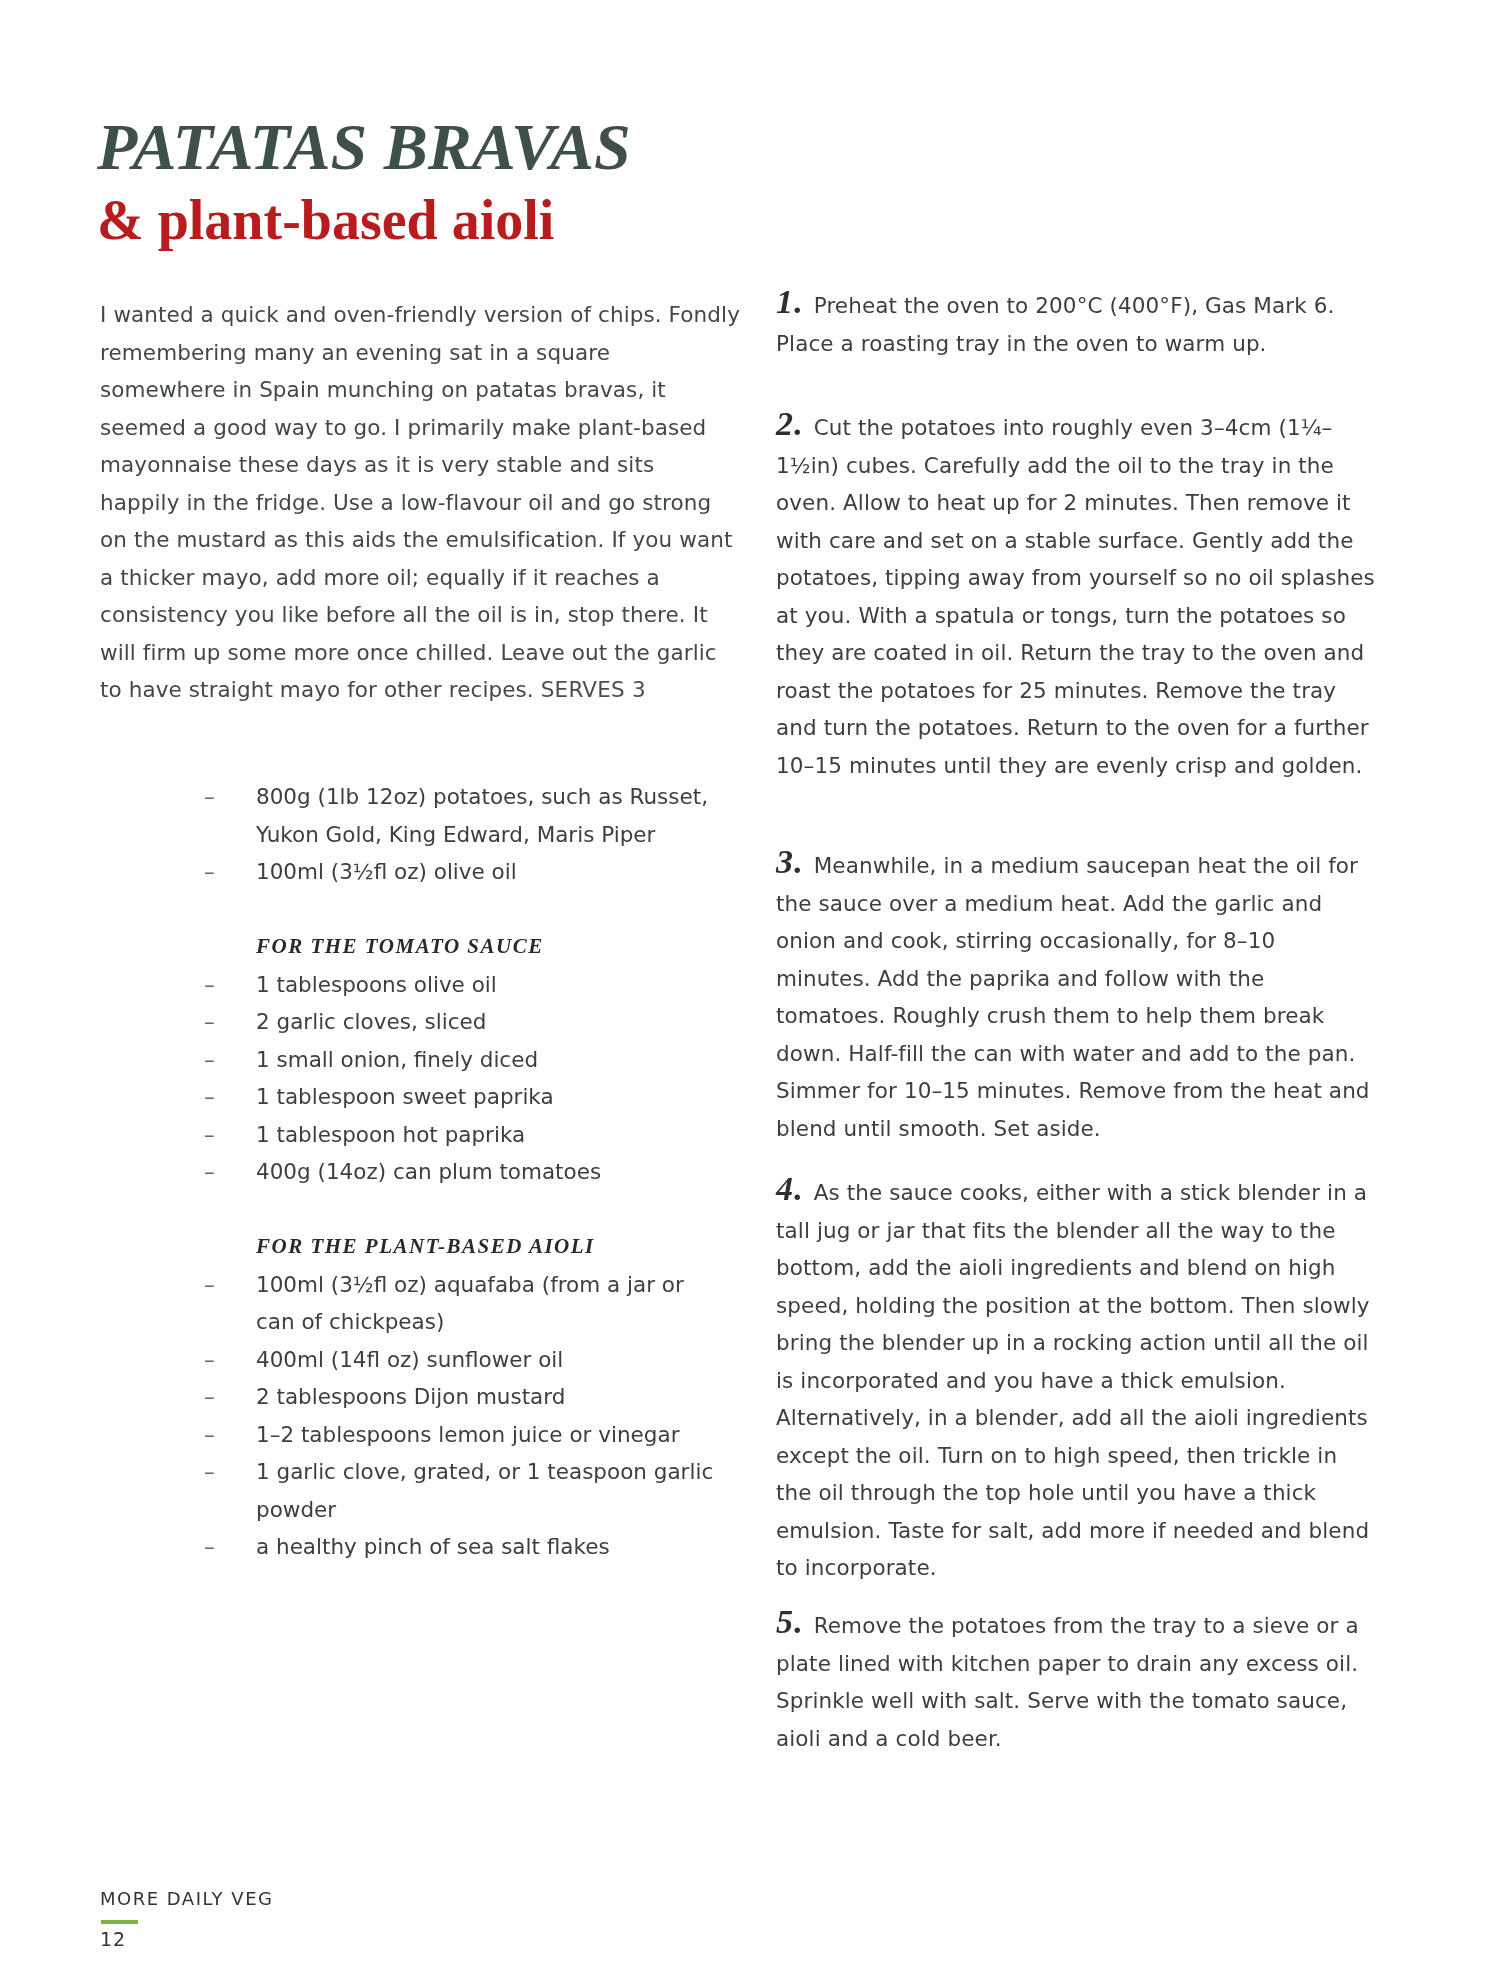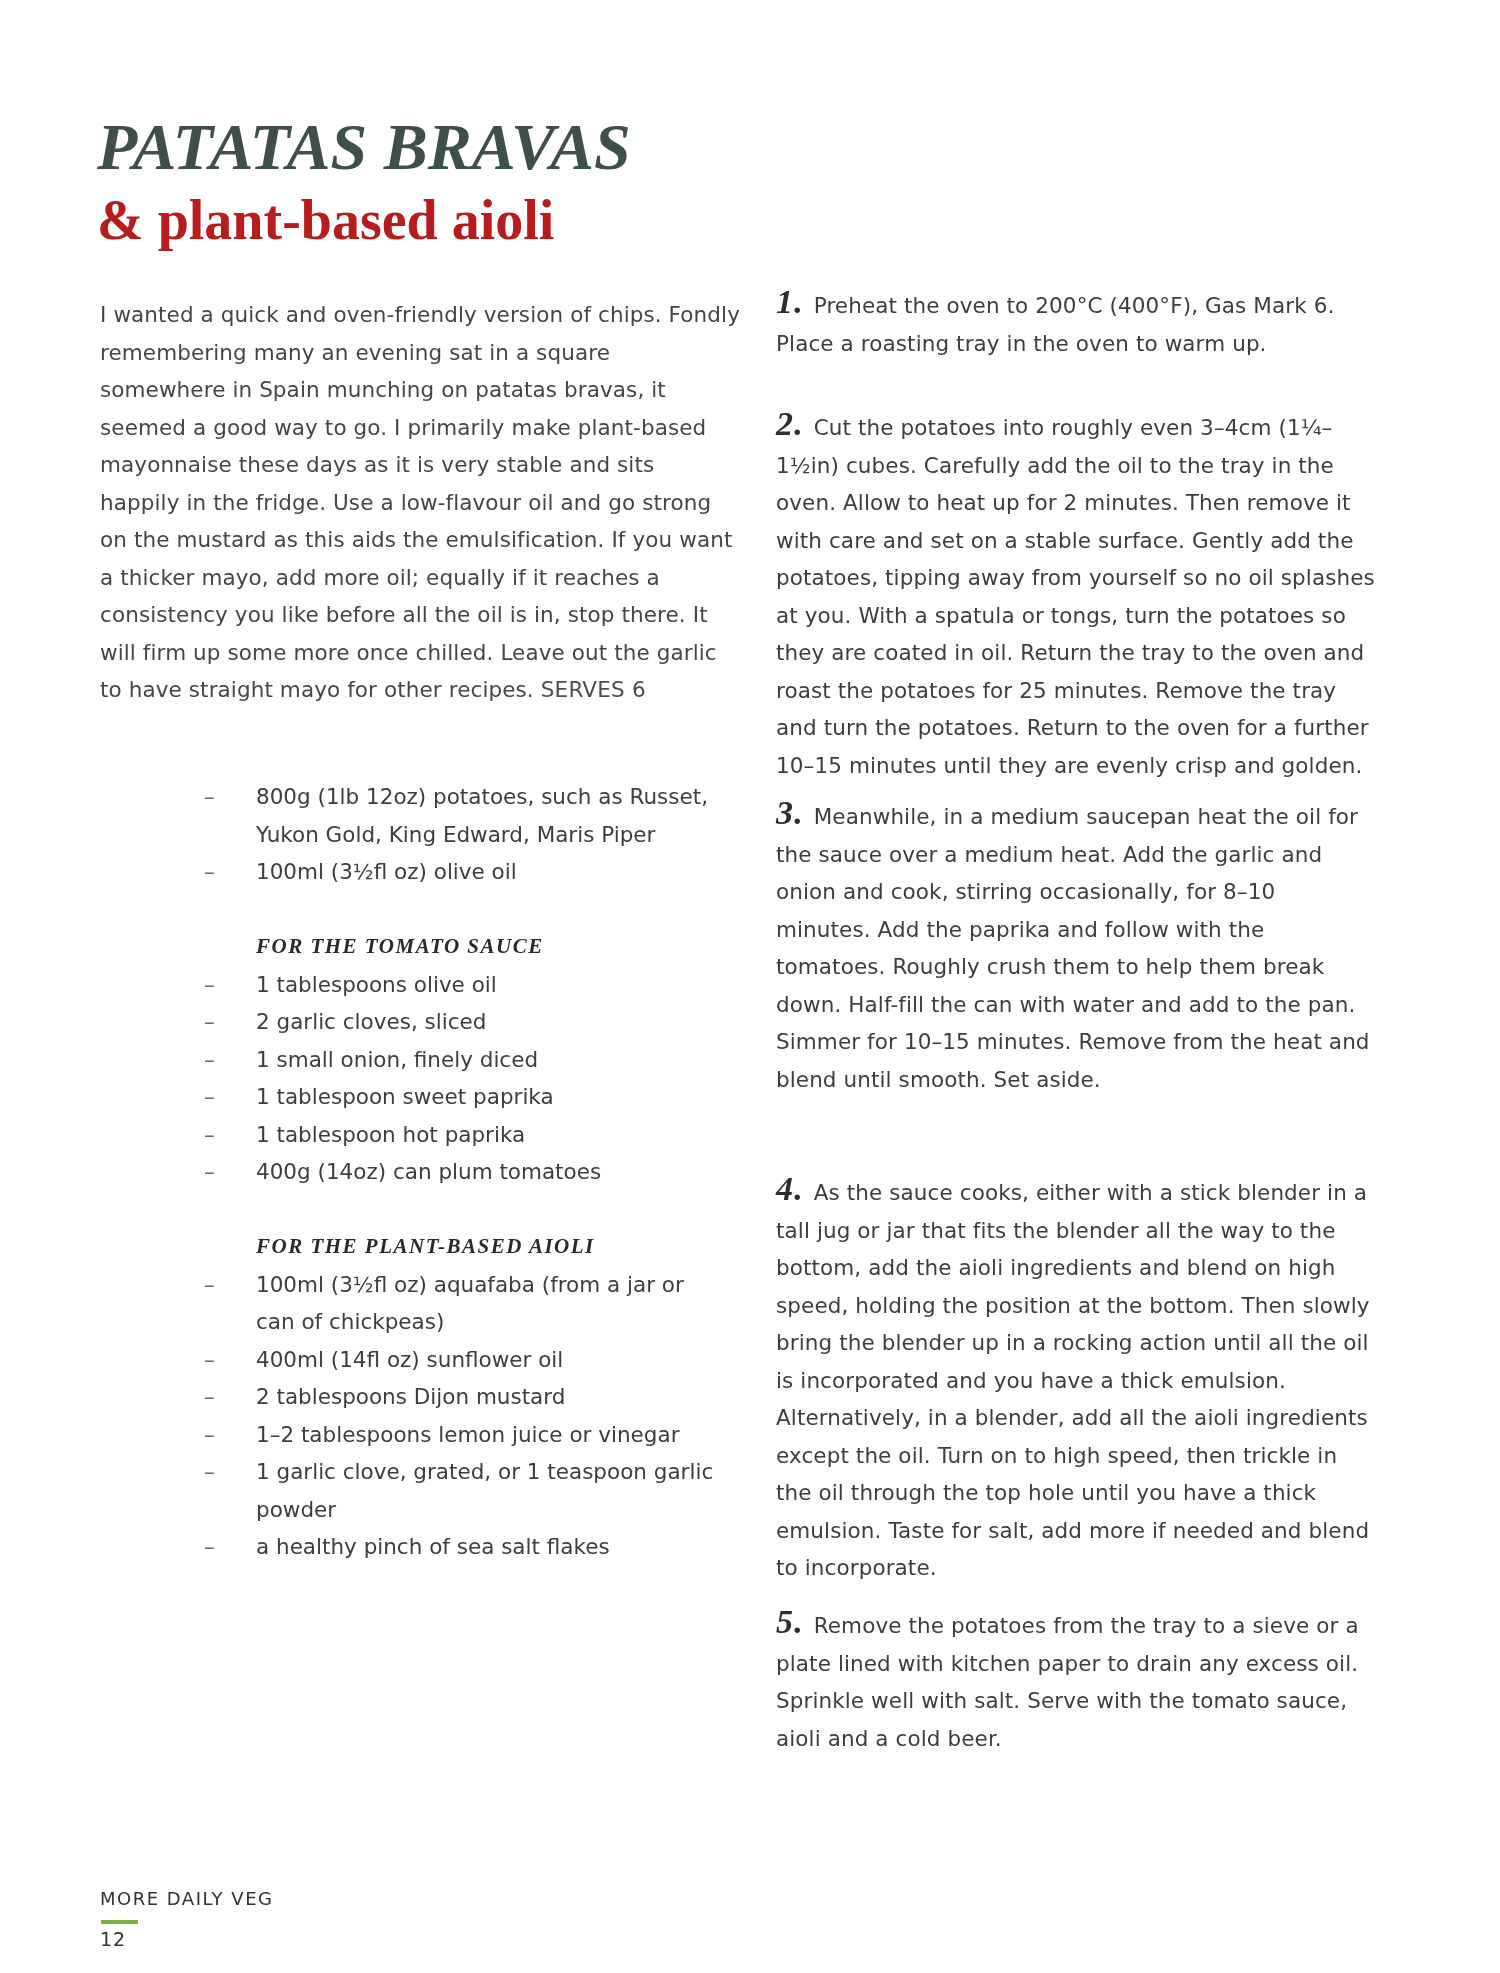--- a/index.html
+++ b/index.html
@@ -73,21 +73,21 @@
 </head>
 <body>
 
 <div class="page">
 
   <h1 class="title">PATATAS BRAVAS</h1>
   <h2 class="subtitle">&amp; plant-based aioli</h2>
 
   <p class="intro" style="margin:0;">
     <span>I wanted a quick and oven-friendly version of chips. Fondly remembering many an evening sat in a square somewhere in Spain munching on patatas bravas, it seemed a good way to go. I primarily make plant-based mayonnaise these days as it is very stable and sits happily in the fridge. Use a low-flavour oil and go strong on the mustard as this aids the emulsification. If you want a thicker mayo, add more oil; equally if it reaches a consistency you like before all the oil is in, stop there. It will firm up some more once chilled. Leave out the garlic to have straight mayo for other recipes.</span>
-    <span class="serves">SERVES 6</span>
+    <span class="serves">SERVES 3</span>
   </p>
 
   <div class="ingredients">
     <ul class="ing-group">
       <li class="ing-item"><span class="ing-dash">–</span><span>800g (1lb 12oz) potatoes, such as Russet, Yukon Gold, King Edward, Maris Piper</span></li>
       <li class="ing-item"><span class="ing-dash">–</span><span>100ml (3½fl oz) olive oil</span></li>
     </ul>
 
     <div class="ing-heading">FOR THE TOMATO SAUCE</div>
     <ul class="ing-group">
@@ -109,21 +109,21 @@
       <li class="ing-item"><span class="ing-dash">–</span><span>a healthy pinch of sea salt flakes</span></li>
     </ul>
   </div>
 
   <div class="steps" style="top:283px;">
     <span class="step-num"><span>1</span><span class="step-num-dot">.</span></span><span>Preheat the oven to 200°C (400°F), Gas Mark 6. Place a roasting tray in the oven to warm up.</span>
   </div>
   <div class="steps" style="top:405px;">
     <span class="step-num"><span>2</span><span class="step-num-dot">.</span></span><span>Cut the potatoes into roughly even 3–4cm (1¼–1½in) cubes. Carefully add the oil to the tray in the oven. Allow to heat up for 2 minutes. Then remove it with care and set on a stable surface. Gently add the potatoes, tipping away from yourself so no oil splashes at you. With a spatula or tongs, turn the potatoes so they are coated in oil. Return the tray to the oven and roast the potatoes for 25 minutes. Remove the tray and turn the potatoes. Return to the oven for a further 10–15 minutes until they are evenly crisp and golden.</span>
   </div>
-  <div class="steps" style="top:794px;">
+  <div class="steps" style="top:843px;">
     <span class="step-num"><span>3</span><span class="step-num-dot">.</span></span><span>Meanwhile, in a medium saucepan heat the oil for the sauce over a medium heat. Add the garlic and onion and cook, stirring occasionally, for 8–10 minutes. Add the paprika and follow with the tomatoes. Roughly crush them to help them break down. Half-fill the can with water and add to the pan. Simmer for 10–15 minutes. Remove from the heat and blend until smooth. Set aside.</span>
   </div>
   <div class="steps" style="top:1154px;margin-top:16px;">
     <span class="step-num"><span>4</span><span class="step-num-dot">.</span></span><span>As the sauce cooks, either with a stick blender in a tall jug or jar that fits the blender all the way to the bottom, add the aioli ingredients and blend on high speed, holding the position at the bottom. Then slowly bring the blender up in a rocking action until all the oil is incorporated and you have a thick emulsion. Alternatively, in a blender, add all the aioli ingredients except the oil. Turn on to high speed, then trickle in the oil through the top hole until you have a thick emulsion. Taste for salt, add more if needed and blend to incorporate.</span>
   </div>
   <div class="steps" style="top:1603px;">
     <span class="step-num"><span>5</span><span class="step-num-dot">.</span></span><span>Remove the potatoes from the tray to a sieve or a plate lined with kitchen paper to drain any excess oil. Sprinkle well with salt. Serve with the tomato sauce, aioli and a cold beer.</span>
   </div>
 
   <div class="footer-label">MORE DAILY VEG</div>

